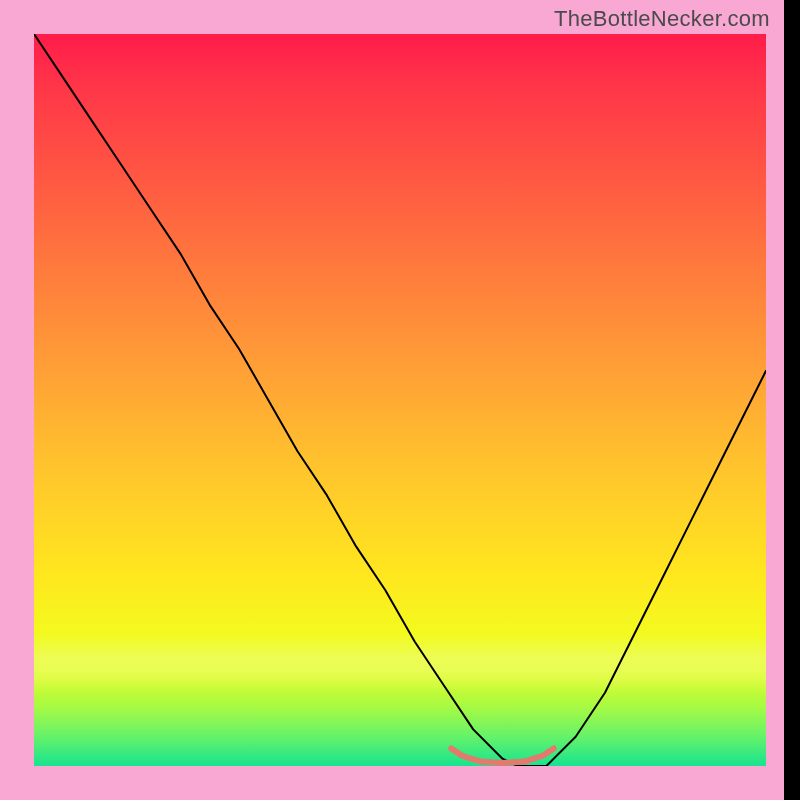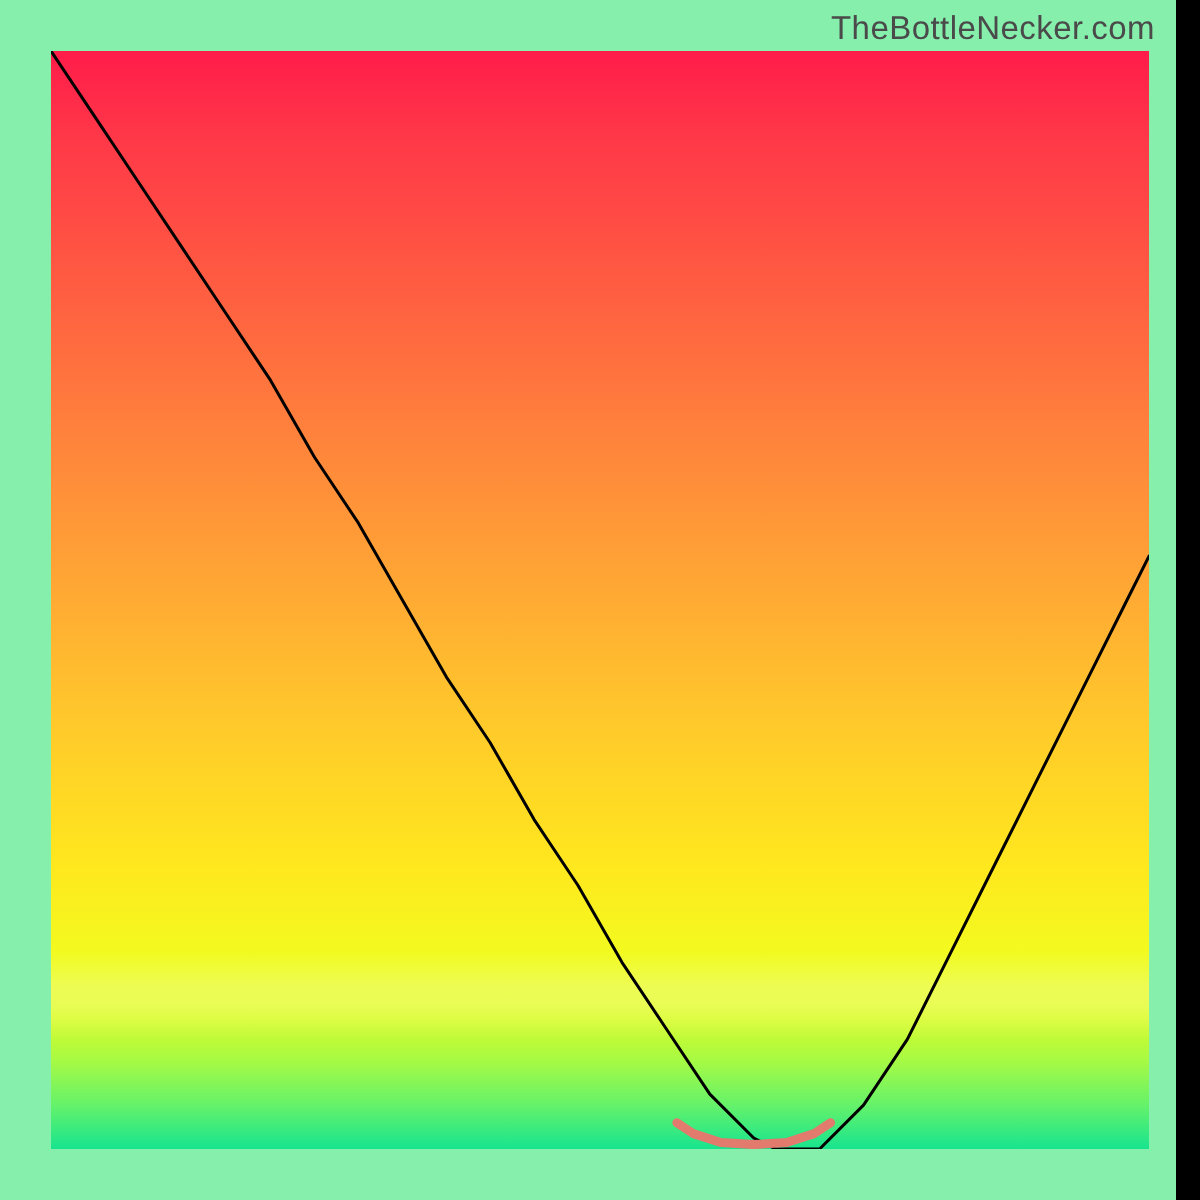--- a/index.html
+++ b/index.html
@@ -8,21 +8,21 @@
     width: 800px;
     height: 800px;
     overflow: hidden;
     background: #000;
     font-family: Arial, Helvetica, sans-serif;
   }
   .outer {
     position: relative;
     width: 784px;
     height: 800px;
-    background: #86efac;
+    background: #f9a8d4;
   }
   .watermark {
     position: absolute;
     top: 6px;
     right: 14px;
     color: #4a4a4a;
     font-size: 22px;
     font-weight: 500;
     letter-spacing: 0.3px;
     z-index: 5;

